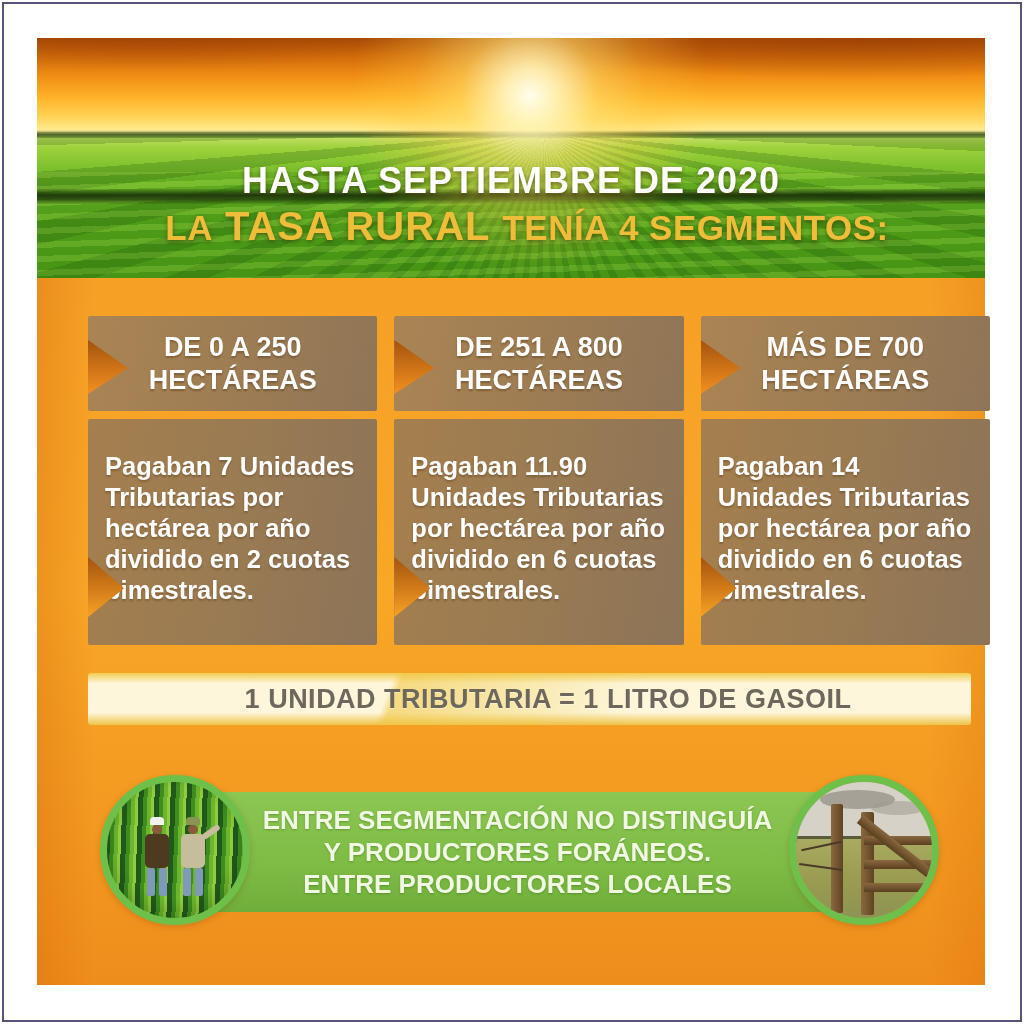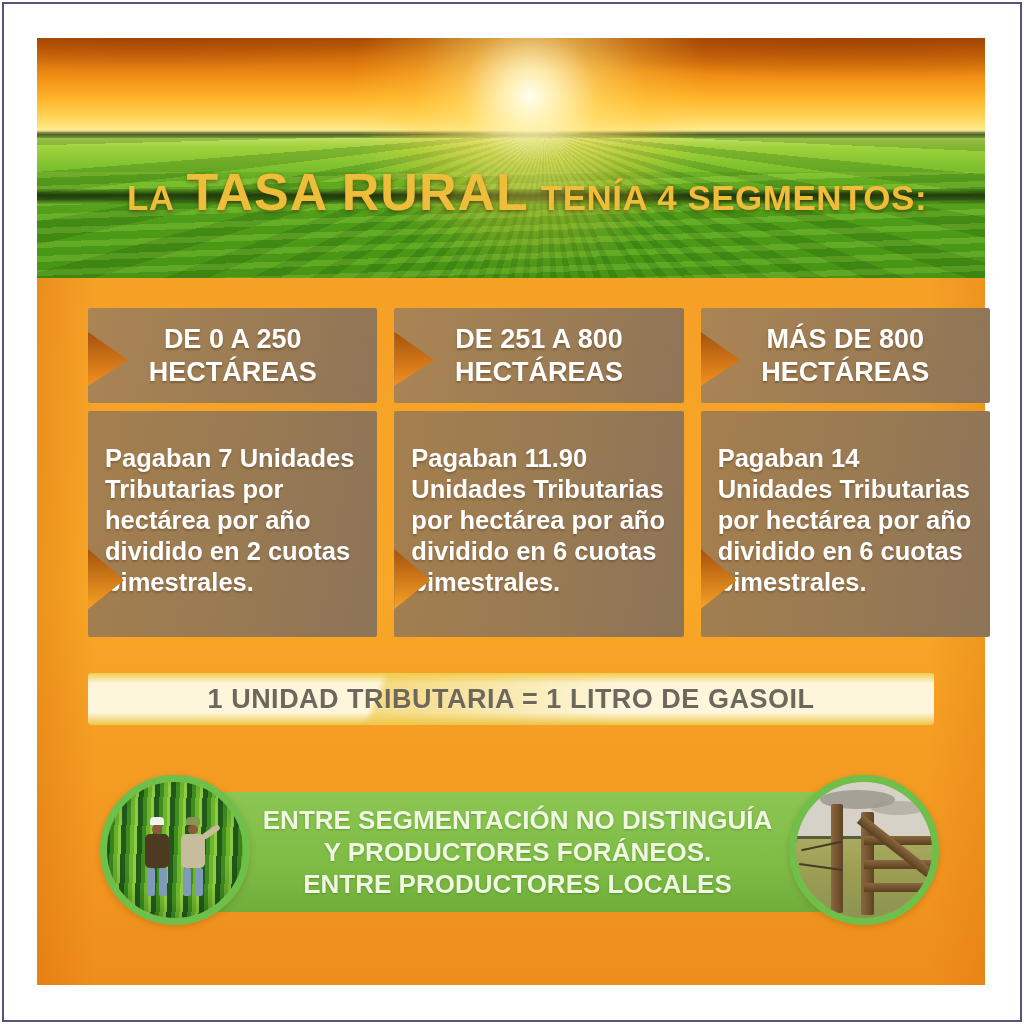--- a/index.html
+++ b/index.html
@@ -30,30 +30,30 @@
   .hero-band{position:absolute;left:0;right:0;top:63%;height:6%;
     background:linear-gradient(180deg, rgba(25,45,5,.15), rgba(20,40,8,.85) 40%, rgba(30,55,10,.75) 70%, rgba(40,80,10,.15));}
   .hero-sun{position:absolute;inset:0;
     background:radial-gradient(circle at 52% 24%, rgba(255,255,240,.98) 0%, rgba(255,246,190,.9) 5%, rgba(255,224,110,.55) 13%, rgba(255,205,70,.28) 22%, rgba(255,200,60,0) 34%);}
   .hero-text{position:absolute;left:0;right:0;top:122px;text-align:center;z-index:5;}
   .hero-line1{margin:0;color:#ffffff;font-size:36px;font-weight:800;letter-spacing:1px;
     text-shadow:0 2px 4px rgba(60,40,0,.55);}
   .hero-line2{margin:2px 0 0 0;color:#eebd3a;font-weight:800;text-shadow:0 2px 4px rgba(60,40,0,.5);
     display:flex;align-items:baseline;justify-content:center;gap:12px;padding-left:32px;}
   .hero-line2 .small{font-size:35px;letter-spacing:.5px;}
-  .hero-line2 .big{font-size:52px;letter-spacing:1px;}
+  .hero-line2 .big{font-size:40px;letter-spacing:1px;}
 
   
   .panel{position:absolute;top:240px;left:0;right:0;bottom:0;
     background:
       linear-gradient(90deg, rgba(205,95,0,.28), rgba(205,95,0,0) 6%, rgba(205,95,0,0) 94%, rgba(205,95,0,.20)),
       linear-gradient(180deg,#f6a026 0%,#f8a727 45%,#f2951f 85%,#ee8d1c 100%);}
 
   
-  .cols{position:absolute;left:51px;top:30px;width:902px;display:flex;gap:17px;}
+  .cols{position:absolute;left:51px;top:38px;width:902px;display:flex;gap:17px;}
   .col{flex:1;display:flex;flex-direction:column;}
   .col-header{height:95px;margin-bottom:8px;border-radius:2px;position:relative;overflow:hidden;
     background:linear-gradient(100deg,#aa8454 0%,#9c7c54 55%,#8f7557 100%);
     display:flex;align-items:center;justify-content:center;text-align:center;
     color:#ffffff;font-size:27px;font-weight:bold;line-height:33px;
     text-shadow:0 2px 2px rgba(70,40,10,.35);}
   .col-header::before{content:'';position:absolute;left:0;top:24px;width:40px;height:54px;
     background:linear-gradient(180deg,#a4530e,#f49020);
     clip-path:polygon(0 0,100% 52%,0 100%);}
   .col-body{height:226px;border-radius:2px;position:relative;overflow:hidden;
@@ -65,21 +65,21 @@
     background:linear-gradient(180deg,#a4530e,#f8a125);
     clip-path:polygon(0 0,100% 52%,0 100%);}
 
   
   .equiv{position:absolute;left:51px;top:395px;width:846px;height:52px;border-radius:3px;
     background:
       linear-gradient(112deg, rgba(240,200,70,0) 34%, rgba(240,200,70,.6) 35%, rgba(240,200,70,0) 62%),
       linear-gradient(180deg,#f2cc50 0%,#fdf6da 20%,#fdf6da 76%,#edc348 100%);
     display:flex;align-items:center;justify-content:center;
     color:#6e675c;font-size:27px;font-weight:800;letter-spacing:.5px;
-    text-shadow:0 1px 0 rgba(255,255,255,.4);}
+    text-shadow:0 1px 0 rgba(255,255,255,.4);padding-left:37px;}
 
   
   .note-bar{position:absolute;left:123px;top:514px;width:715px;height:120px;border-radius:10px;
     background:linear-gradient(180deg,#8cc653 0%,#7ebc45 60%,#6fae3a 100%);
     display:flex;flex-direction:column;align-items:center;justify-content:center;
     color:#f0f8e2;font-size:26px;font-weight:800;line-height:32px;text-align:center;
     text-shadow:0 1px 2px rgba(40,80,10,.35);}
   .circle{position:absolute;top:497px;width:150px;height:150px;border-radius:50%;
     border:7px solid #6fbf4b;box-sizing:border-box;overflow:hidden;z-index:6;
     box-shadow:0 2px 6px rgba(120,60,0,.25);}
@@ -131,41 +131,42 @@
   <div class="hero">
     <div class="hero-sky"></div>
     <div class="hero-clouds"></div>
     <div class="hero-field"></div>
     <div class="hero-rays"></div>
     <div class="hero-rows"></div>
     <div class="hero-horizon"></div>
     <div class="hero-band"></div>
     <div class="hero-sun"></div>
     <div class="hero-text">
+      <p class="hero-line1">HASTA SEPTIEMBRE DE 2020</p>
       <p class="hero-line2">
         <span class="small">LA</span>
         <span class="big">TASA RURAL</span>
         <span class="small">TENÍA 4 SEGMENTOS:</span>
       </p>
     </div>
   </div>
 
   <div class="panel">
 
     <div class="cols">
       <div class="col">
         <div class="col-header">DE 0 A 250 HECTÁREAS</div>
         <div class="col-body">Pagaban 7 Unidades Tributarias por hectárea por año dividido en 2 cuotas bimestrales.</div>
       </div>
       <div class="col">
         <div class="col-header">DE 251 A 800 HECTÁREAS</div>
         <div class="col-body">Pagaban 11.90 Unidades Tributarias por hectárea por año dividido en 6 cuotas bimestrales.</div>
       </div>
       <div class="col">
-        <div class="col-header">MÁS DE 800 HECTÁREAS</div>
+        <div class="col-header">MÁS DE 700 HECTÁREAS</div>
         <div class="col-body">Pagaban 14 Unidades Tributarias por hectárea por año dividido en 6 cuotas bimestrales.</div>
       </div>
     </div>
 
     <div class="equiv">1 UNIDAD TRIBUTARIA = 1 LITRO DE GASOIL</div>
 
     <div class="note-bar">
       <span>ENTRE SEGMENTACIÓN NO DISTINGUÍA</span>
       <span>Y PRODUCTORES FORÁNEOS.</span>
       <span>ENTRE PRODUCTORES LOCALES</span>

